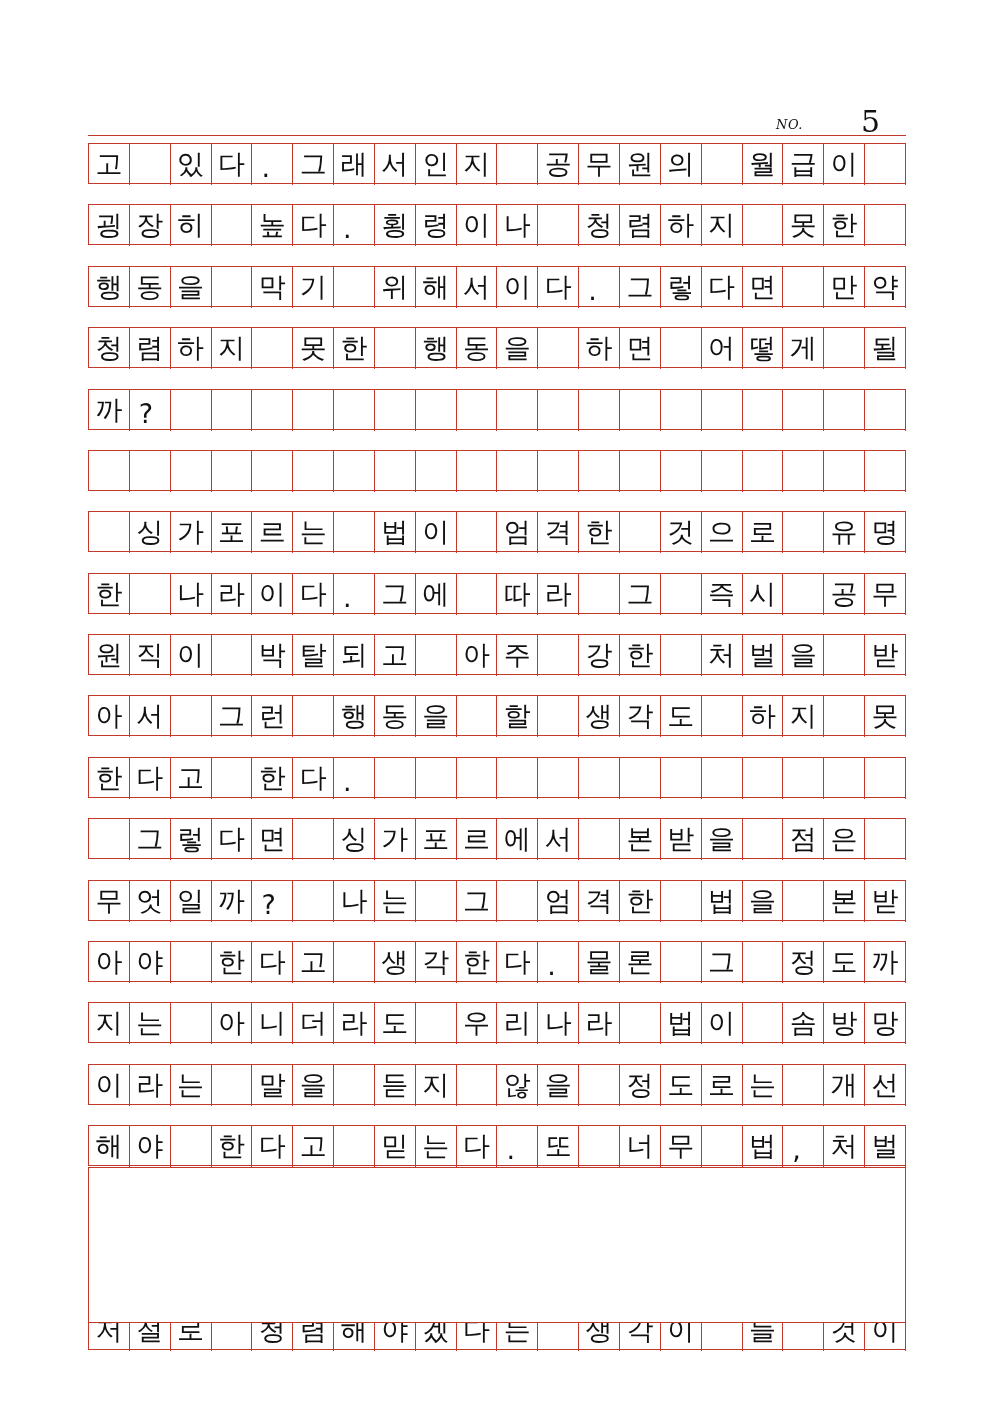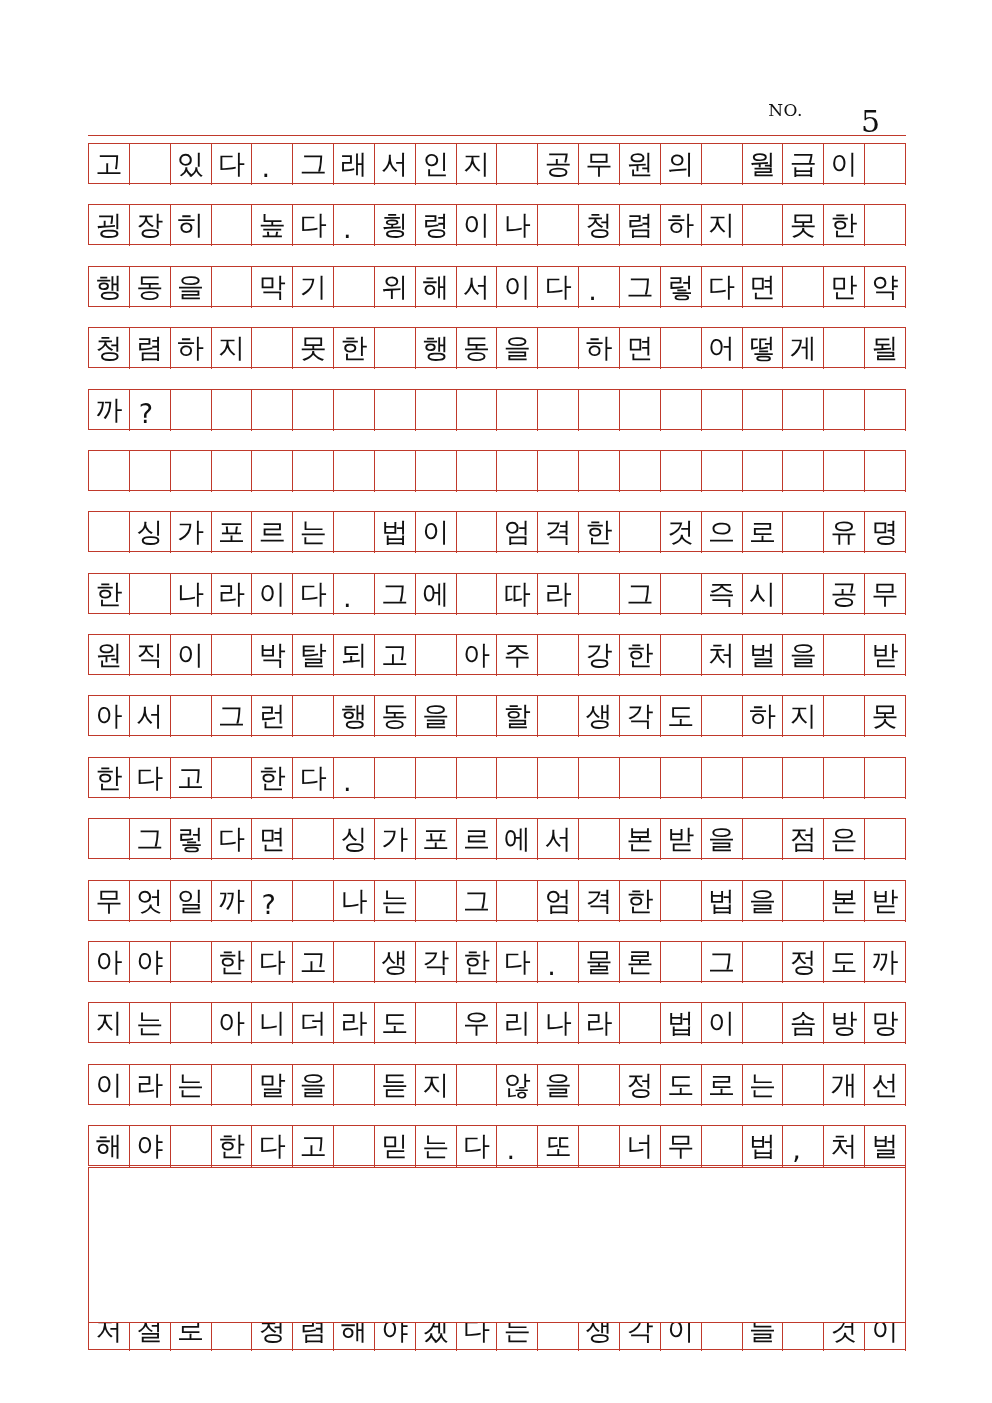--- a/index.html
+++ b/index.html
@@ -31,25 +31,26 @@
     width: 818px;
     height: 40px;
     display: flex;
     align-items: flex-end;
     justify-content: flex-end;
     border-bottom: 1.4px solid #c0392b;
     box-sizing: border-box;
   }
   .header .no-label {
     font-family: "DejaVu Serif", "Liberation Serif", serif;
-    font-size: 17px;
+    font-size: 13px;
     color: #111111;
     letter-spacing: 0.5px;
     margin-right: 58px;
-    margin-bottom: 15px;
+    margin-bottom: 3px;
+    font-style: italic;
   }
   .header .page-number {
     font-family: "DejaVu Serif", "Liberation Serif", serif;
     font-size: 30px;
     color: #111111;
     margin-right: 26px;
     margin-bottom: -2px;
     line-height: 1;
   }
 

